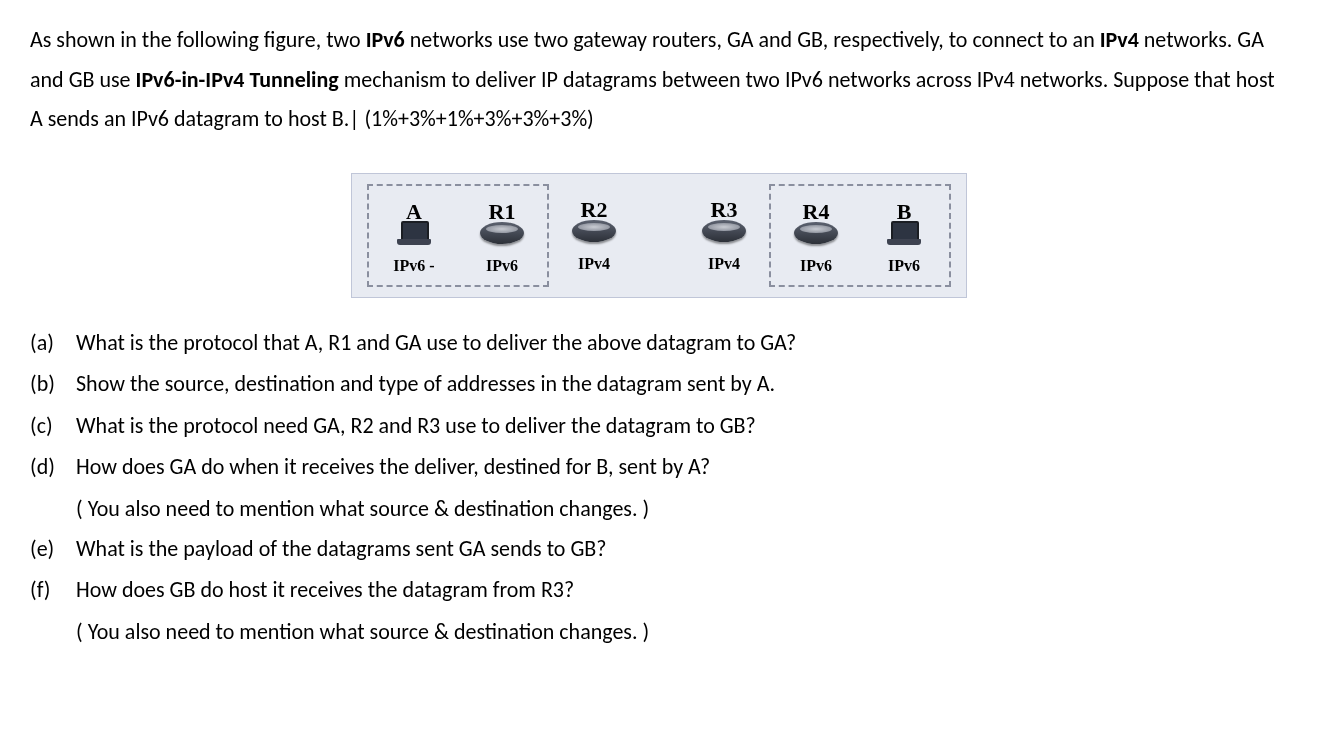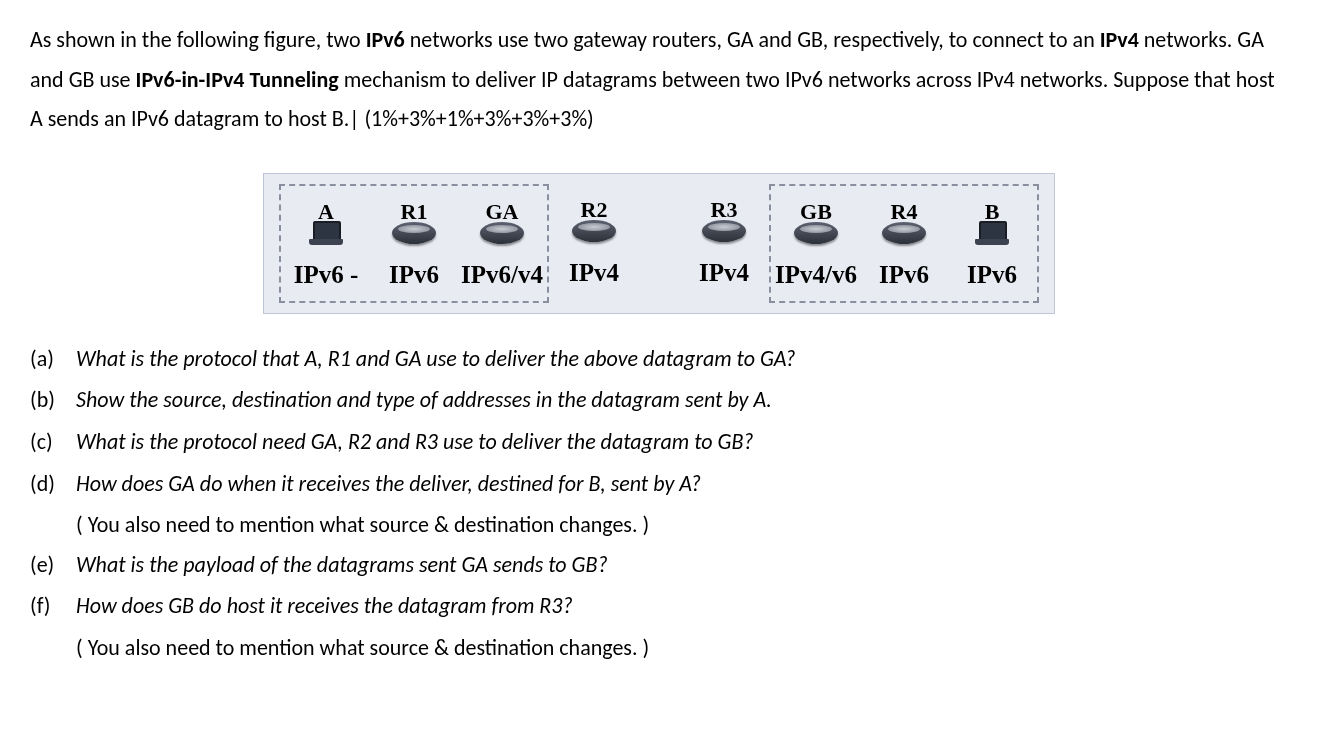--- a/index.html
+++ b/index.html
@@ -58,21 +58,21 @@
   }
   .node-icon {
     height: 30px;
     display: flex;
     align-items: center;
     justify-content: center;
   }
   .node-label-bottom {
     font-family: 'Times New Roman', serif;
     font-weight: bold;
-    font-size: 25px;
+    font-size: 16px;
     margin-top: 4px;
     white-space: nowrap;
   }
   .router {
     width: 44px;
     height: 22px;
     background: linear-gradient(#5c6270, #2c3038);
     border-radius: 50%;
     position: relative;
     box-shadow: 0 2px 2px rgba(0,0,0,0.4);
@@ -117,21 +117,20 @@
   .q {
     display: flex;
     margin-bottom: 2px;
   }
   .q-label {
     width: 46px;
     flex-shrink: 0;
   }
   .q-text {
     flex: 1;
-    font-style: italic;
   }
   .q-sub {
     padding-left: 46px;
   }
 </style>
 </head>
 <body>
 
 <div class="intro">
   <span>As shown in the following figure, two </span><span class="bold">IPv6</span><span> networks use two gateway routers, GA and GB, respectively, to connect to an </span><span class="bold">IPv4</span><span> networks. GA and GB use </span><span class="bold">IPv6-in-IPv4 Tunneling</span><span> mechanism to deliver IP datagrams between two IPv6 networks across IPv4 networks. Suppose that host A sends an IPv6 datagram to host B.| (1%+3%+1%+3%+3%+3%)</span>
@@ -151,54 +150,40 @@
         </div>
         <div class="node-label-bottom">IPv6 -</div>
       </div>
       <div class="node">
         <div class="node-label-top">R1</div>
         <div class="node-icon">
             <div class="router"></div>
           </div>
         <div class="node-label-bottom">IPv6</div>
       </div>
-      <div class="node">
-        <div class="node-label-top">GA</div>
-        <div class="node-icon">
-            <div class="router"></div>
-          </div>
-        <div class="node-label-bottom">IPv6/v4</div>
-      </div>
     </div>
 
     <div class="midbox">
       <div class="node">
         <div class="node-label-top">R2</div>
         <div class="node-icon">
             <div class="router"></div>
           </div>
         <div class="node-label-bottom">IPv4</div>
       </div>
       <div class="node">
         <div class="node-label-top">R3</div>
         <div class="node-icon">
             <div class="router"></div>
           </div>
         <div class="node-label-bottom">IPv4</div>
       </div>
     </div>
 
     <div class="netbox">
-      <div class="node">
-        <div class="node-label-top">GB</div>
-        <div class="node-icon">
-            <div class="router"></div>
-          </div>
-        <div class="node-label-bottom">IPv4/v6</div>
-      </div>
       <div class="node">
         <div class="node-label-top">R4</div>
         <div class="node-icon">
             <div class="router"></div>
           </div>
         <div class="node-label-bottom">IPv6</div>
       </div>
       <div class="node">
         <div class="node-label-top">B</div>
         <div class="node-icon">

